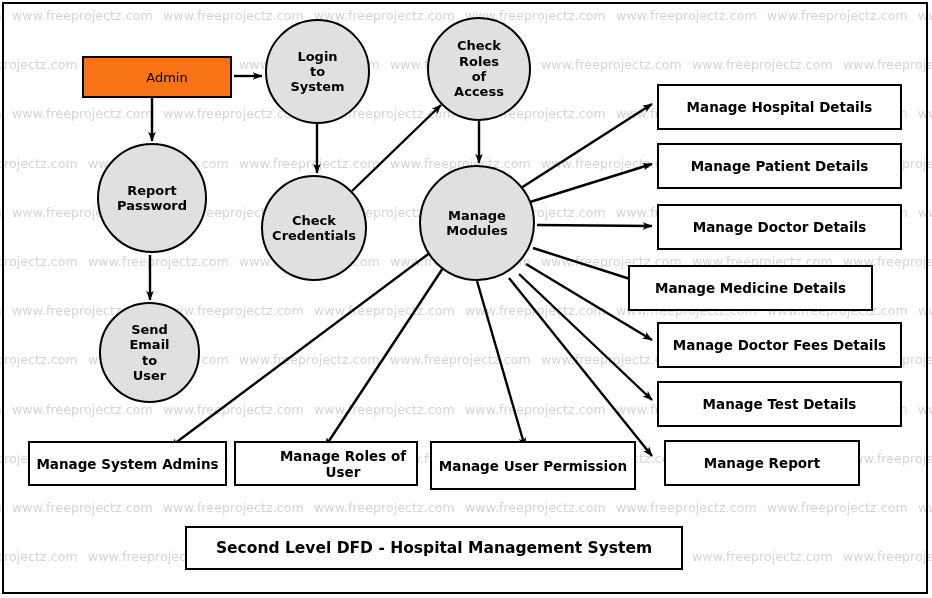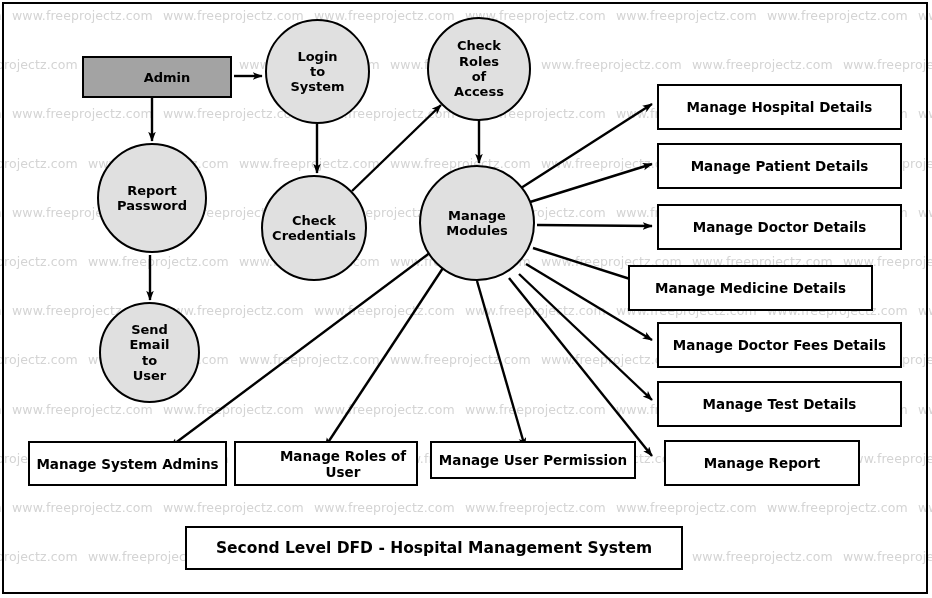--- a/index.html
+++ b/index.html
@@ -50,23 +50,23 @@
   .node {
     position: absolute;
     z-index: 3;
     box-sizing: border-box;
     display: flex;
     align-items: center;
     justify-content: center;
     text-align: center;
   }
   .ext-entity {
-    background: #a3a3a3;
-    border: 2.5px solid #000000;
-    font-weight: bold;
+    background: #f97316;
+    border: 2.5px solid #000000;
+    font-weight: normal;
     font-size: 13px;
     color: #000000;
     padding-left: 20px;
   }
   .datastore {
     background: #ffffff;
     border: 2.5px solid #000000;
     font-weight: bold;
     font-size: 13.5px;
     color: #000000;
@@ -304,21 +304,21 @@
     <div class="node datastore" style="left:657px; top:440px; width:196px; height:46px;margin-left:7px;">
       <span>Manage Report</span>
     </div>
 
     <div class="node datastore" style="left:28px; top:441px; width:199px; height:45px;">
       <span>Manage System Admins</span>
     </div>
     <div class="node datastore" style="left:234px; top:441px; width:184px; height:45px;padding-left:34px;">
       <span>Manage Roles of User</span>
     </div>
-    <div class="node datastore" style="left:430px; top:441px; width:206px; height:38px;">
+    <div class="node datastore" style="left:430px; top:441px; width:206px; height:49px;">
       <span>Manage User Permission</span>
     </div>
 
     <div class="node title-bar" style="left:185px; top:526px; width:498px; height:44px;">
       <span>Second Level DFD - Hospital Management System</span>
     </div>
 
   </div>
 
   <div id="frame"></div>

